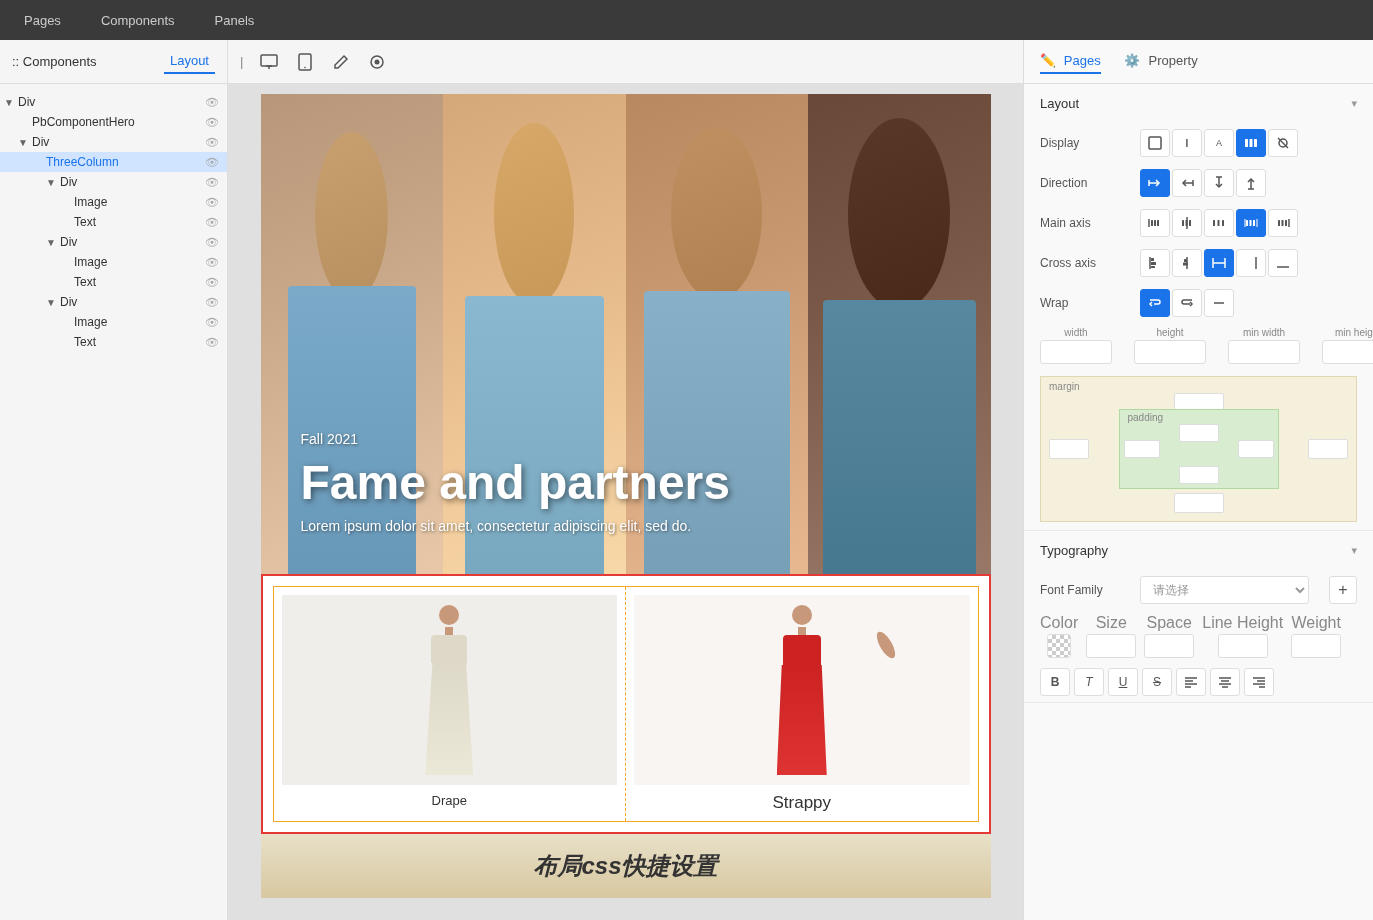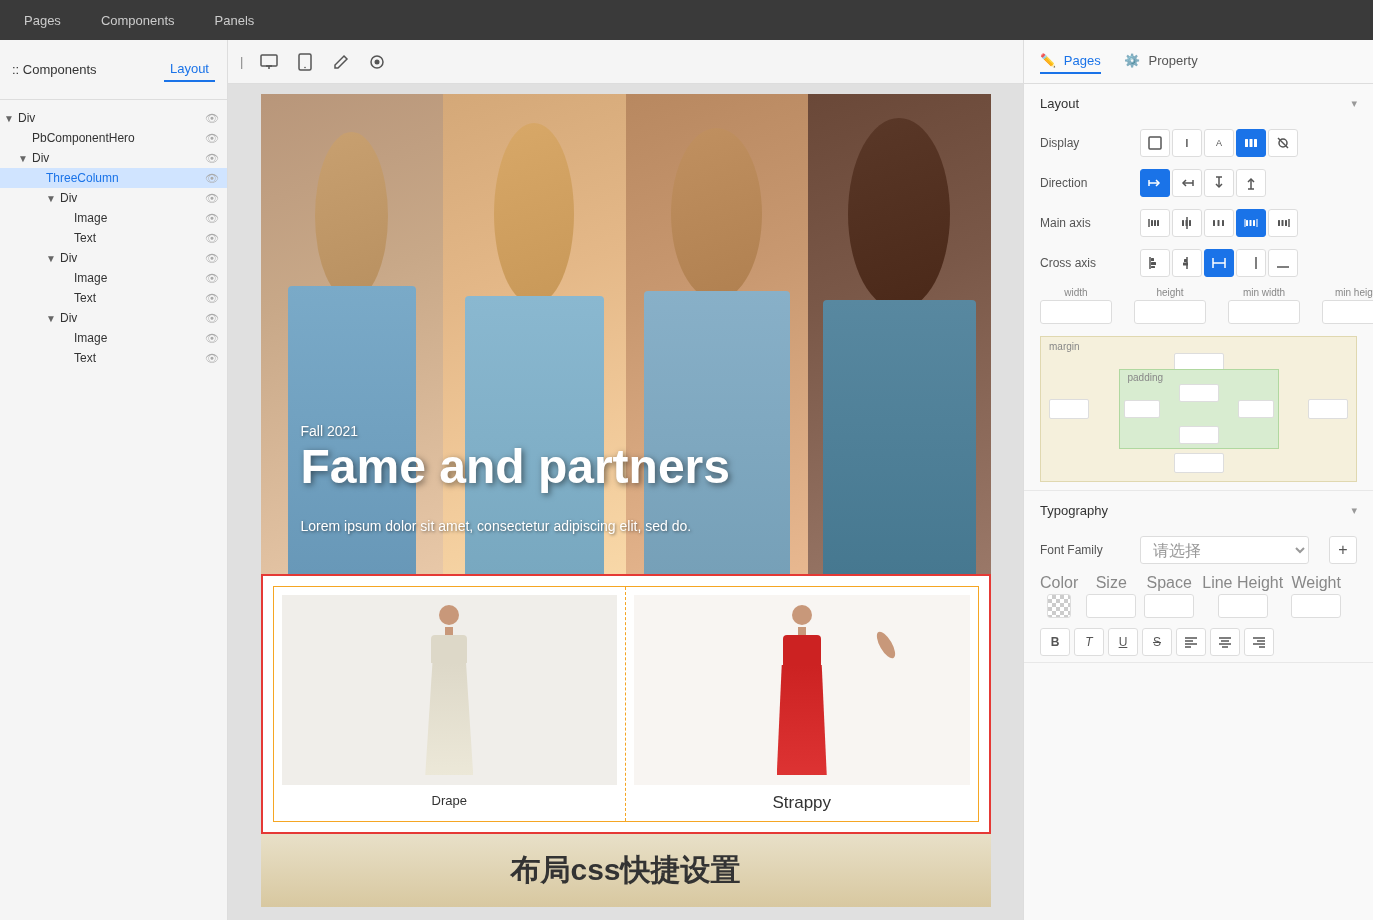--- a/index.html
+++ b/index.html
@@ -7,21 +7,21 @@
 
     
     .top-nav { background: #3a3a3a; display: flex; align-items: center; height: 40px; padding: 0 16px; gap: 24px; }
     .top-nav-item { color: #ccc; cursor: pointer; font-size: 13px; padding: 4px 8px; }
 
     
     .main-layout { display: flex; height: calc(920px - 40px); }
 
     
     .sidebar { width: 228px; background: #f5f5f5; border-right: 1px solid #ddd; display: flex; flex-direction: column; }
-    .sidebar-header { display: flex; align-items: center; justify-content: space-between; padding: 0 12px; height: 60px; border-bottom: 1px solid #ddd; background: #f5f5f5; }
+    .sidebar-header { display: flex; align-items: center; justify-content: space-between; padding: 0 12px; height: 44px; border-bottom: 1px solid #ddd; background: #f5f5f5; }
     .sidebar-tabs { display: flex; gap: 4px; align-items: center; }
     .sidebar-tab { font-size: 13px; color: #555; cursor: pointer; padding: 4px 6px; }
     .sidebar-tab.active { color: #1a73e8; border-bottom: 2px solid #1a73e8; }
     .sidebar-components-label { font-size: 13px; color: #333; font-weight: 500; }
 
     
     .tree { padding: 8px 0; overflow-y: auto; flex: 1; }
     .tree-item { display: flex; align-items: center; padding: 3px 8px 3px 0; cursor: pointer; position: relative; }
     .tree-item.selected { background: #d0e4ff; }
     .tree-item .indent { display: inline-block; }
@@ -33,27 +33,27 @@
     
     .canvas-area { flex: 1; display: flex; flex-direction: column; overflow: hidden; background: #e0e0e0; }
     .canvas-toolbar { height: 44px; background: #f5f5f5; border-bottom: 1px solid #ddd; display: flex; align-items: center; padding: 0 12px; gap: 8px; }
     .canvas-toolbar-icon { width: 28px; height: 28px; display: flex; align-items: center; justify-content: center; cursor: pointer; border-radius: 4px; color: #555; font-size: 14px; }
     .canvas { flex: 1; overflow: auto; position: relative; display: flex; justify-content: center; padding: 10px; }
     .canvas-inner { width: 730px; }
 
     
     .hero-section { width: 100%; height: 480px; position: relative; overflow: hidden; background: linear-gradient(135deg, #c9a882 0%, #a08060 30%, #7a6050 60%, #3a3030 100%); }
     .hero-overlay { position: absolute; inset: 0; display: flex; flex-direction: column; justify-content: flex-end; padding: 40px; }
-    .hero-subtitle { color: #fff; font-size: 14px; margin-bottom: 0; text-shadow: 1px 1px 3px rgba(0,0,0,0.5); }
-    .hero-title { color: #fff; font-size: 48px; font-weight: 700; margin-bottom: 24px; text-shadow: 2px 2px 6px rgba(0,0,0,0.5); }
+    .hero-subtitle { color: #fff; font-size: 14px; margin-bottom: 8px; text-shadow: 1px 1px 3px rgba(0,0,0,0.5); }
+    .hero-title { color: #fff; font-size: 48px; font-weight: 700; margin-bottom: 8px; text-shadow: 2px 2px 6px rgba(0,0,0,0.5); }
     .hero-desc { color: #fff; font-size: 14px; text-shadow: 1px 1px 3px rgba(0,0,0,0.5); }
 
     
     .bottom-banner { background: linear-gradient(180deg, #e8e0c8 0%, #d8c8a0 100%); padding: 16px; text-align: center; }
-    .bottom-banner-text { font-size: 30px; font-weight: 600; color: #333; }
+    .bottom-banner-text { font-size: 24px; font-weight: 600; color: #333; font-style: italic; }
 
     
     .right-panel { width: 350px; background: #f9f9f9; border-left: 1px solid #ddd; display: flex; flex-direction: column; overflow: hidden; }
     .right-panel-header { display: flex; align-items: center; justify-content: space-between; padding: 0 16px; height: 44px; border-bottom: 1px solid #ddd; }
     .right-panel-tabs { display: flex; gap: 24px; }
     .right-panel-tab { font-size: 13px; color: #555; cursor: pointer; padding: 4px 0; }
     .right-panel-tab.active { color: #1a73e8; border-bottom: 2px solid #1a73e8; }
 
     .right-panel-content { overflow-y: auto; padding: 0; flex: 1; }
 
@@ -68,21 +68,21 @@
     .layout-label { width: 80px; font-size: 12px; color: #555; }
     .control-group { display: flex; gap: 2px; }
     .ctrl-btn { width: 30px; height: 28px; border: 1px solid #ddd; background: #fff; border-radius: 3px; cursor: pointer; display: flex; align-items: center; justify-content: center; font-size: 11px; color: #555; }
     .ctrl-btn.active { background: #1a73e8; color: #fff; border-color: #1a73e8; }
 
     
     .dim-row { display: flex; align-items: flex-start; padding: 4px 16px; gap: 22px; }
     .dim-group { display: flex; flex-direction: column; align-items: center; gap: 2px; }
     .dim-label { font-size: 10px; color: #888; }
     .dim-input { width: 72px; height: 24px; border: 1px solid #ddd; border-radius: 3px; padding: 0 4px; font-size: 11px; background: #fff; }
-    .font-family-select { flex: 1; height: 28px; border: 1px solid #ddd; border-radius: 3px; font-size: 16px; padding: 0 8px; background: #fff; color: #999; }
+    .font-family-select { flex: 1; height: 28px; border: 1px solid #ddd; border-radius: 3px; font-size: 12px; padding: 0 8px; background: #fff; color: #999; }
     .font-add-btn { width: 28px; height: 28px; border: 1px solid #ddd; background: #fff; border-radius: 3px; cursor: pointer; display: flex; align-items: center; justify-content: center; color: #555; font-size: 16px; }
     .typo-prop { display: flex; flex-direction: column; align-items: center; gap: 2px; }
     .typo-prop-label { font-size: 16px; color: #888; }
     .typo-prop-input { width: 50px; height: 24px; border: 1px solid #ddd; border-radius: 3px; padding: 0 4px; font-size: 11px; background: #fff; }
     .color-swatch { width: 24px; height: 24px; border: 1px solid #ddd; border-radius: 3px; background: repeating-conic-gradient(#ccc 0% 25%, #fff 0% 50%) 0 0 / 8px 8px; cursor: pointer; }
 
     
     .people-group { position: absolute; top: 0; left: 0; width: 100%; height: 100%; display: flex; }
     .person { flex: 1; position: relative; overflow: hidden; }
   </style>
@@ -475,20 +475,42 @@
                 </svg>
             </button>
             <button class="ctrl-btn">
               <svg width="14" height="14" viewBox="0 0 14 14">
                   <line x1="1" y1="11" x2="13" y2="11" stroke="currentColor" stroke-width="1.5"></line>
                 </svg>
             </button>
           </div>
         </div>
 
+        <div class="layout-row">
+          <span class="layout-label">Wrap</span>
+          <div class="control-group">
+            <button class="ctrl-btn active">
+              <svg width="14" height="14" viewBox="0 0 14 14">
+                  <path d="M2 4h8a2 2 0 0 1 2 2v0a2 2 0 0 1-2 2H6" fill="none" stroke="currentColor" stroke-width="1.5"></path>
+                  <polyline points="4,6 2,8 4,10" fill="none" stroke="currentColor" stroke-width="1.5"></polyline>
+                </svg>
+            </button>
+            <button class="ctrl-btn">
+              <svg width="14" height="14" viewBox="0 0 14 14">
+                  <path d="M12 4H4a2 2 0 0 0-2 2v0a2 2 0 0 0 2 2h6" fill="none" stroke="currentColor" stroke-width="1.5"></path>
+                  <polyline points="10,6 12,8 10,10" fill="none" stroke="currentColor" stroke-width="1.5"></polyline>
+                </svg>
+            </button>
+            <button class="ctrl-btn">
+              <svg width="14" height="14" viewBox="0 0 14 14">
+                  <line x1="2" y1="7" x2="12" y2="7" stroke="currentColor" stroke-width="1.5"></line>
+                </svg>
+            </button>
+          </div>
+        </div>
 
         <div class="dim-row">
           <div class="dim-group">
             <span class="dim-label">width</span>
             <input class="dim-input" type="text" style="">
           </div>
           <div class="dim-group">
             <span class="dim-label">height</span>
             <input class="dim-input" type="text" style="">
           </div>

